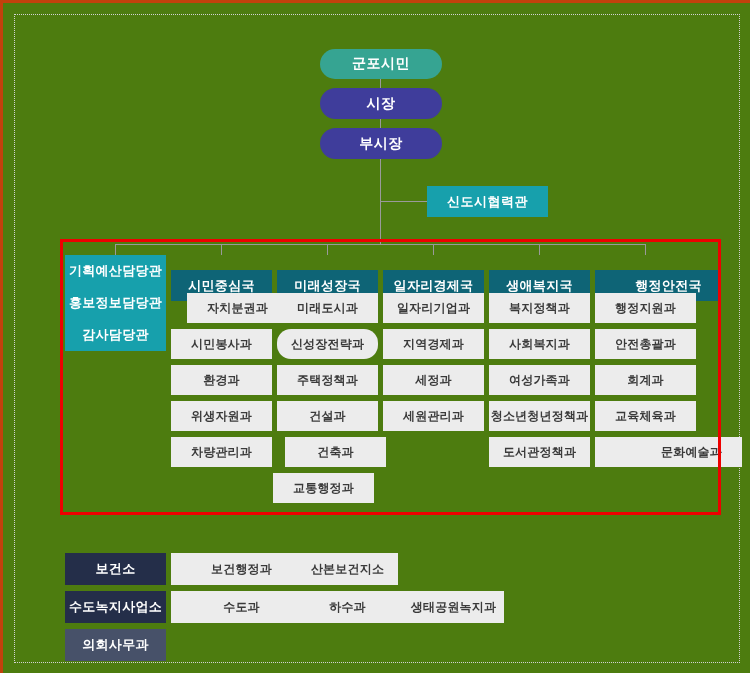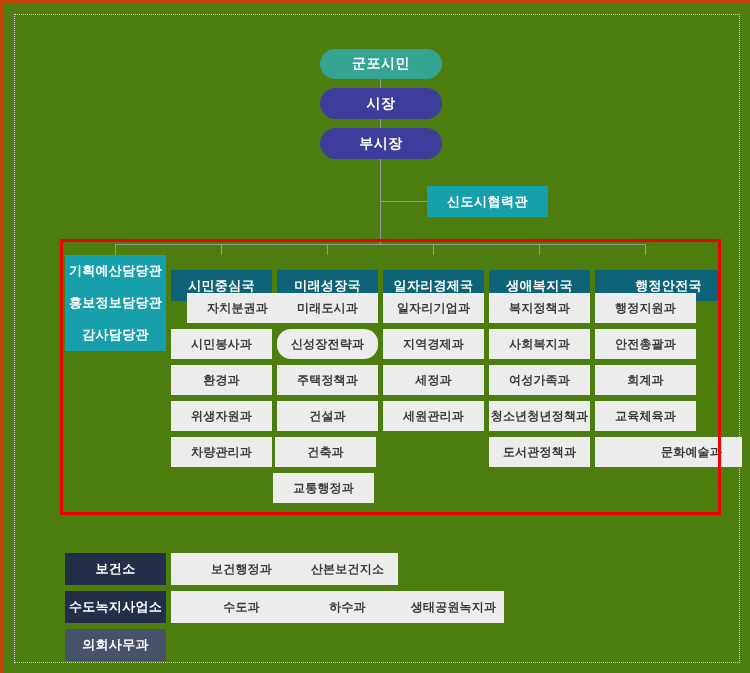--- a/index.html
+++ b/index.html
@@ -98,21 +98,21 @@
       <div class="division" style="left: 160px; top: 290px; margin-left: 24px;">자치분권과</div>
       <div class="division" style="left: 168px; top: 326px;">시민봉사과</div>
       <div class="division" style="left: 168px; top: 362px;">환경과</div>
       <div class="division" style="left: 168px; top: 398px;">위생자원과</div>
       <div class="division" style="left: 168px; top: 434px;">차량관리과</div>
       <div class="bureau-header" style="left: 274px;">미래성장국</div>
       <div class="division" style="left: 274px; top: 290px;">미래도시과</div>
       <div class="division" style="left: 274px; top: 326px; border-radius: 14px;">신성장전략과</div>
       <div class="division" style="left: 274px; top: 362px;">주택정책과</div>
       <div class="division" style="left: 274px; top: 398px;">건설과</div>
-      <div class="division" style="left: 272px; top: 434px;">건축과</div>
+      <div class="division" style="left: 282px; top: 434px;">건축과</div>
       <div class="division" style="left: 262px; top: 470px; margin-left: 8px;">교통행정과</div>
       <div class="bureau-header" style="left: 380px;">일자리경제국</div>
       <div class="division" style="left: 380px; top: 290px;">일자리기업과</div>
       <div class="division" style="left: 380px; top: 326px;">지역경제과</div>
       <div class="division" style="left: 380px; top: 362px;">세정과</div>
       <div class="division" style="left: 380px; top: 398px;">세원관리과</div>
       <div class="bureau-header" style="left: 486px;">생애복지국</div>
       <div class="division" style="left: 486px; top: 290px;">복지정책과</div>
       <div class="division" style="left: 486px; top: 326px;">사회복지과</div>
       <div class="division" style="left: 486px; top: 362px;">여성가족과</div>

